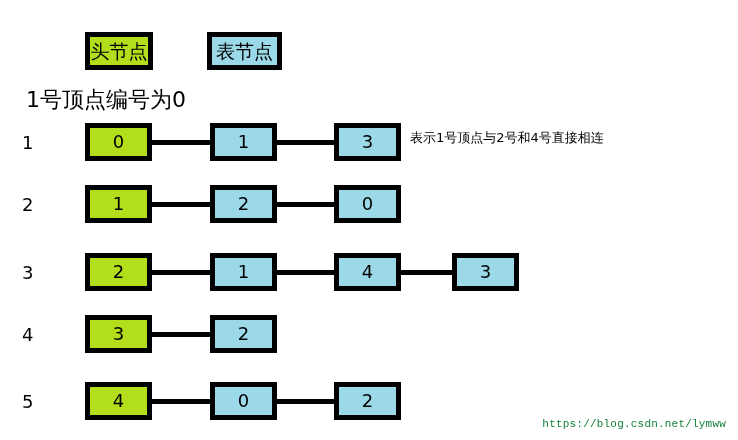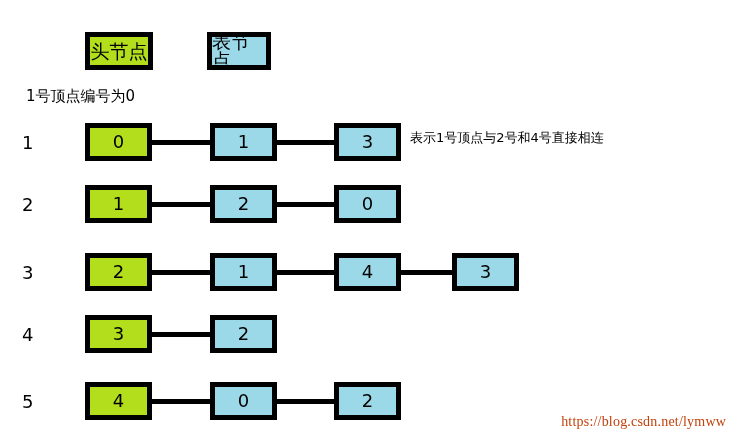--- a/index.html
+++ b/index.html
@@ -28,30 +28,30 @@
     line-height: 1;
     letter-spacing: 0px;
     color: #000000;
     font-family: "DejaVu Sans", "Liberation Sans", sans-serif;
   }
   .legend-head {
     left: 85px;  top: 32px;  width: 68px; height: 38px;
     background: #b3de1c;
   }
   .legend-table {
-    left: 207px; top: 32px;  width: 64px; height: 38px;
+    left: 207px; top: 32px;  width: 75px; height: 38px;
     background: #9cd9e8;
   }
 
   
   .caption {
     position: absolute;
     left: 26px;
     top: 87px;
-    font-size: 15px;
+    font-size: 22px;
     line-height: 1.2;
     white-space: nowrap;
     font-family: "DejaVu Sans", "Liberation Sans", sans-serif;
   }
 
   
   .annotation {
     position: absolute;
     left: 410px;
     top: 130px;
@@ -100,23 +100,23 @@
     top: 17px;
     height: 5px;
     background: #000000;
   }
 
   
   .watermark {
     position: absolute;
     right: 12px;
     bottom: 10px;
-    font-size: 14px;
-    color: #c2410c;
-    font-family: Liberation Serif, serif;
+    font-size: 11px;
+    color: #15803d;
+    font-family: Liberation Mono, monospace;
     white-space: nowrap;
     letter-spacing: 0.2px;
   }
 </style>
 </head>
 <body>
 
 <div class="legend-box legend-head">
   <span>头节点</span>
 </div>

